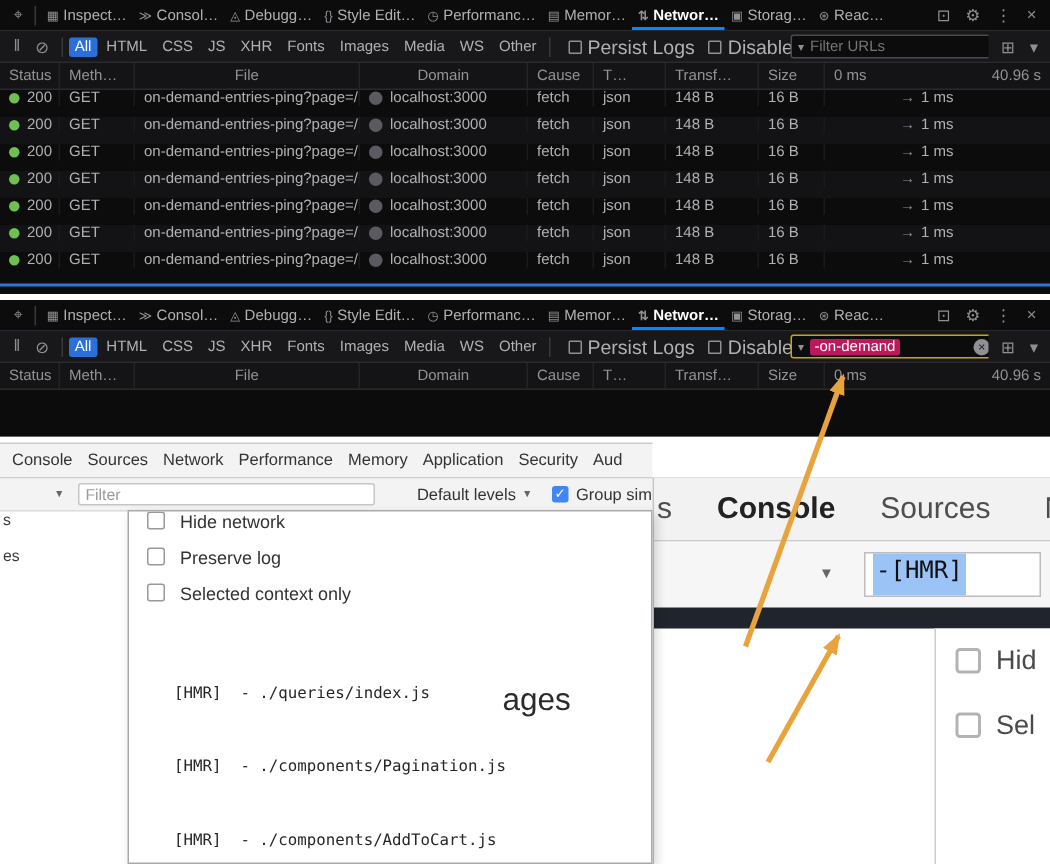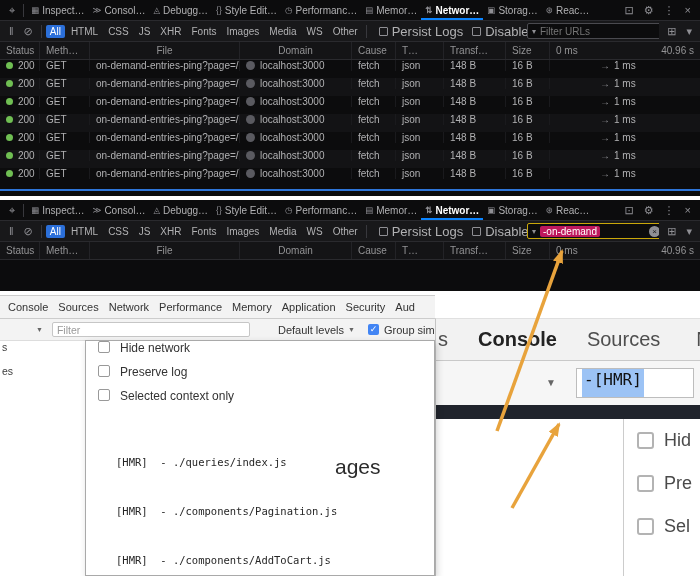--- a/index.html
+++ b/index.html
@@ -485,24 +485,20 @@
       </div>
     </div>
     <div class="zdark"></div>
     <div class="zopts">
       <div class="zrow">
           <span class="zbox"></span>
           <span class="zlbl">Hid</span>
         </div>
       <div class="zrow">
           <span class="zbox"></span>
-          <span class="zlbl">Pre</span>
-        </div>
-      <div class="zrow">
-          <span class="zbox"></span>
           <span class="zlbl">Sel</span>
         </div>
     </div>
   </section>
 
   <svg id="arrows" width="700" height="576">
     <defs>
       <marker id="ah" markerWidth="4.5" markerHeight="3.6" refX="3.4" refY="1.5" orient="auto">
         <path d="M0,0 L4,1.5 L0,3 Z" fill="#e8a33c"></path>
       </marker>

